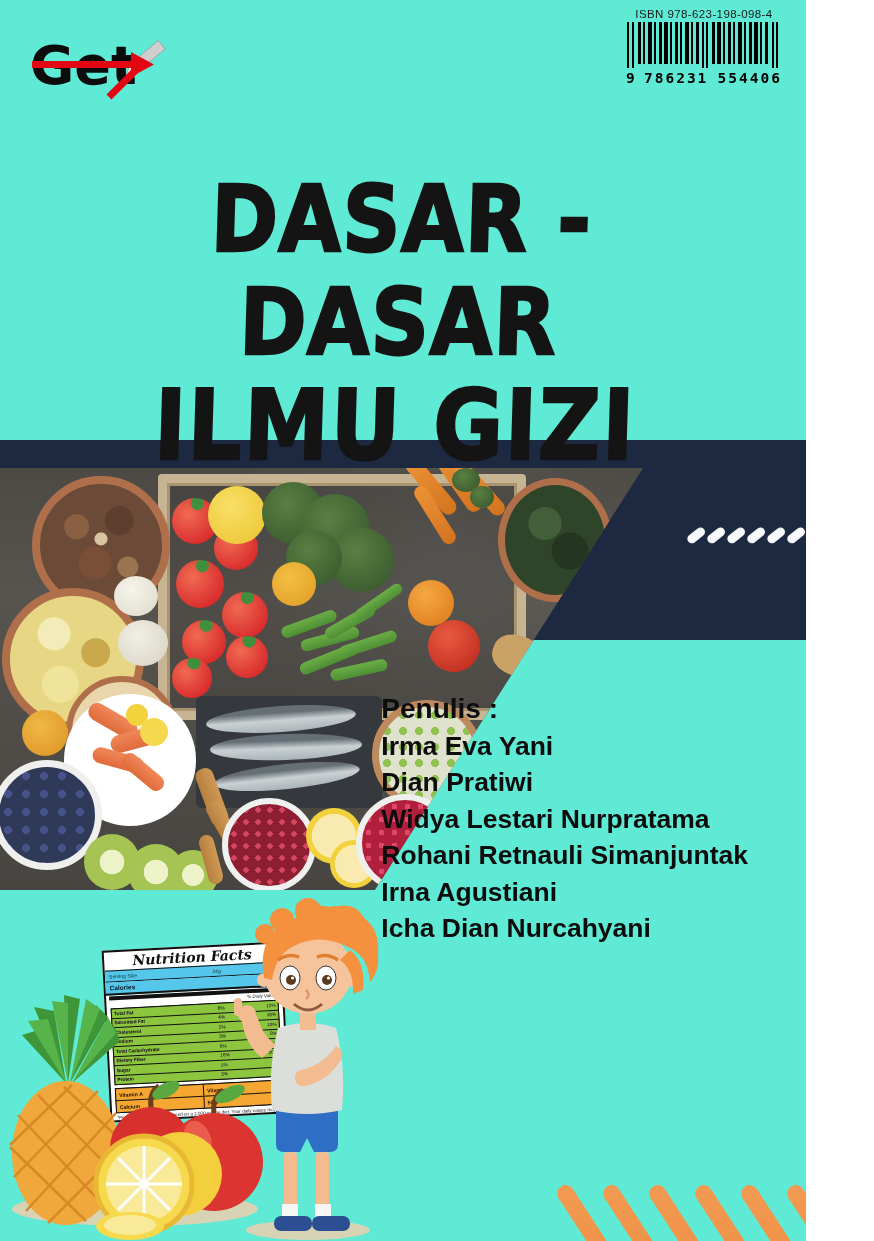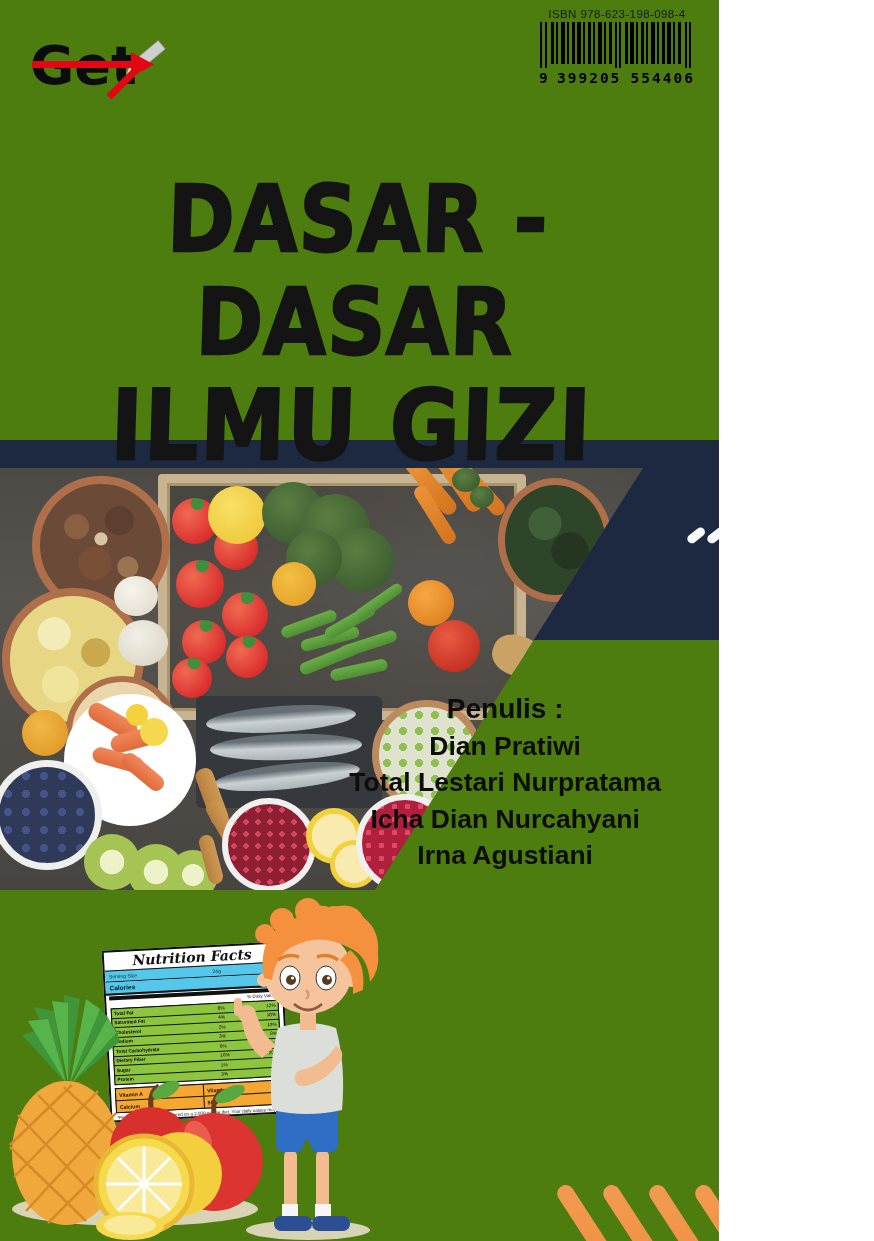--- a/index.html
+++ b/index.html
@@ -1,16 +1,16 @@
 <!DOCTYPE html>
 <html><head>
 <meta charset="utf-8">
 <style>
   html,body{margin:0;padding:0;background:#fff;}
-  .cover{position:relative;width:719px;height:1241px;overflow:hidden;background:#4d7c0f;
+  .cover{position:relative;width:806px;height:1241px;overflow:hidden;background:#5eead4;
          font-family:"Liberation Sans",sans-serif;}
   .abs{position:absolute;}
   .rnd{border-radius:50%;}
 
   
   .logo{left:28px;top:26px;width:140px;height:76px;}
   .isbn-block{right:22px;top:8px;width:160px;text-align:center;}
   .isbn-text{font-size:11.5px;letter-spacing:.4px;color:#1a1a1a;margin-bottom:2px;white-space:nowrap;}
   .digits{display:flex;justify-content:space-between;font-family:"DejaVu Sans Mono",monospace;
           font-weight:bold;font-size:14.5px;color:#000;margin-top:-2px;padding:0 2px;}
@@ -42,21 +42,21 @@
   .kiwi{border-radius:50%;background:radial-gradient(circle,#eef2c8 0 30%,#a6c454 32% 78%,#7b8f44 80%);}
   .turm{border-radius:8px;background:linear-gradient(#cf9a55,#b77f3e);}
   .lemsl{border-radius:50%;background:radial-gradient(circle,#f9ebb0 0 55%,#f2d23c 57%);}
 
   
   .hashrow{left:686px;top:518px;display:flex;}
   .hash{width:20px;height:34px;display:flex;align-items:center;justify-content:center;}
   .hash i{display:block;width:26px;height:8.5px;border-radius:5px;background:#f7f9fb;transform:rotate(-38deg);}
 
   
-  .authors{top:690px;right:58px;text-align:center;color:#0d0d0d;}
+  .authors{top:690px;right:58px;text-align:left;color:#0d0d0d;}
   .authors .hd{font-size:28px;font-weight:bold;line-height:38px;}
   .authors .nm{font-size:26.5px;font-weight:bold;line-height:36.4px;}
 
   
   .shadow1{left:12px;top:1192px;width:246px;height:34px;border-radius:50%;background:#d8d3b4;}
   .shadow2{left:246px;top:1220px;width:124px;height:20px;border-radius:50%;background:#d8d3b4;}
 
   .nlabel{left:106px;top:946px;width:176px;height:168px;background:#fff;border:2px solid #111;
           transform:rotate(-3deg);overflow:hidden;font-family:"Liberation Sans",sans-serif;}
   .nl-title{font-family:"DejaVu Serif",serif;font-style:italic;font-weight:bold;font-size:14px;
@@ -254,36 +254,38 @@
           <rect x="124" y="0" width="3" height="42"></rect>
         <rect x="129" y="0" width="4" height="42"></rect>
           <rect x="135" y="0" width="2" height="42"></rect>
         <rect x="140" y="0" width="3" height="42"></rect>
         <rect x="147" y="0" width="2" height="46"></rect>
           <rect x="151" y="0" width="2" height="46"></rect>
       </g>
     </svg>
     <div class="digits">
       <span>9</span>
-      <span class="grp">399205</span>
+      <span class="grp">786231</span>
       <span class="grp">554406</span>
     </div>
   </div>
 
   <div class="abs title">
     <div class="t1">DASAR - DASAR</div>
     <div class="t2">ILMU GIZI</div>
   </div>
 
   <div class="abs authors">
     <div class="hd">Penulis :</div>
+    <div class="nm">Irma Eva Yani</div>
     <div class="nm">Dian Pratiwi</div>
-    <div class="nm">Total Lestari Nurpratama</div>
+    <div class="nm">Widya Lestari Nurpratama</div>
+    <div class="nm">Rohani Retnauli Simanjuntak</div>
+    <div class="nm">Irna Agustiani</div>
     <div class="nm">Icha Dian Nurcahyani</div>
-    <div class="nm">Irna Agustiani</div>
   </div>
 
   <div class="abs shadow1"></div>
   <div class="abs shadow2"></div>
 
   <div class="abs nlabel">
     <div class="nl-title">Nutrition Facts</div>
     <div class="nl-serving">
       <span>Serving Size</span>
       <span class="v">24g</span>

